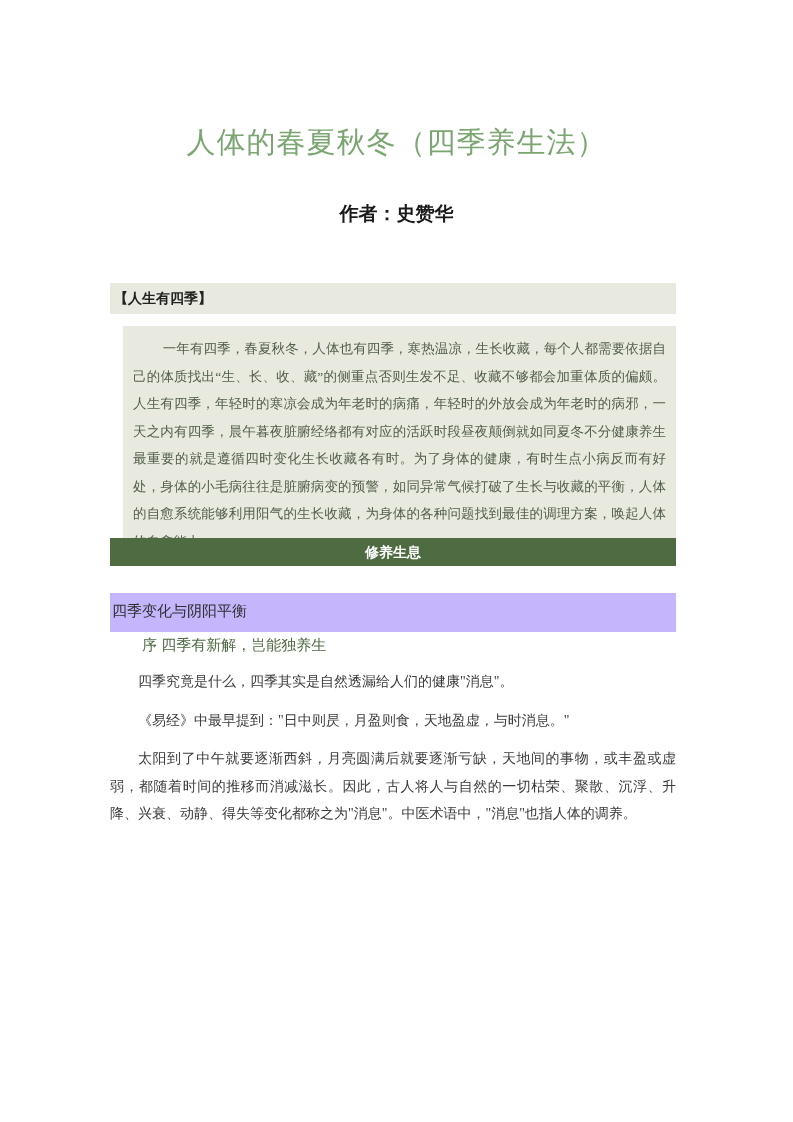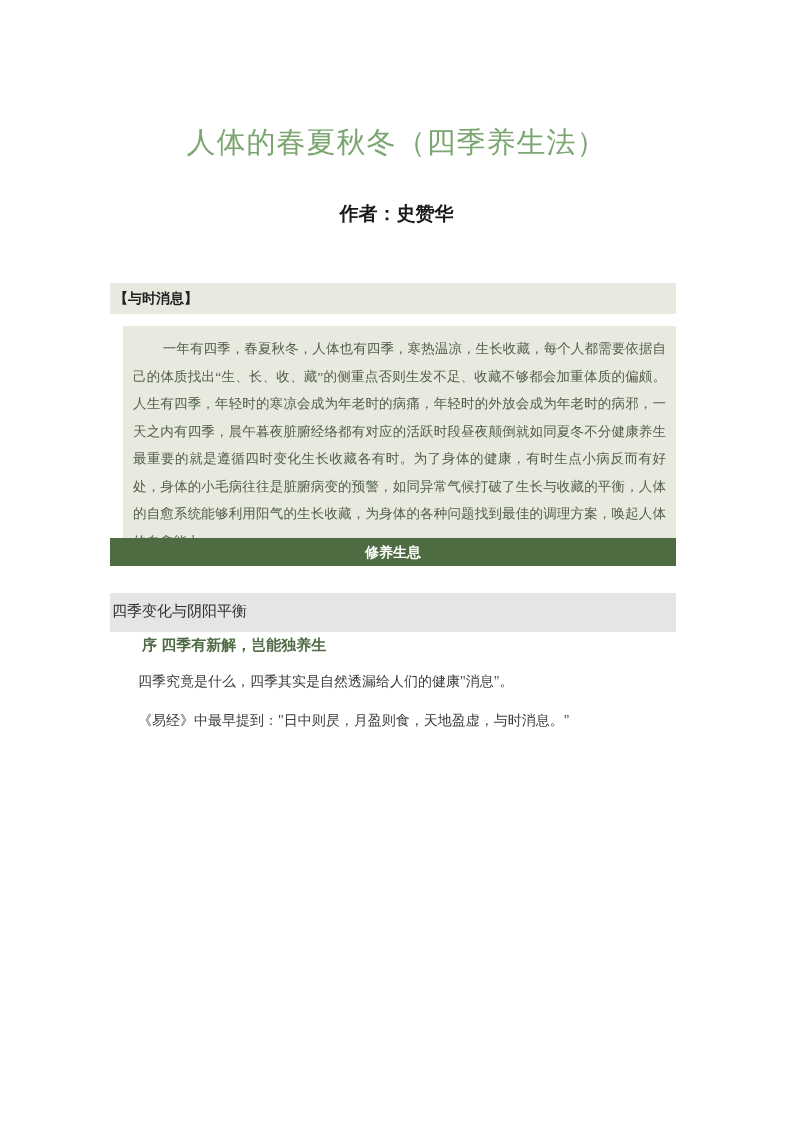--- a/index.html
+++ b/index.html
@@ -80,32 +80,32 @@
     text-align: center;
     line-height: 28px;
     font-family: "Liberation Sans", "DejaVu Sans", sans-serif;
   }
   .chapter-bar {
     position: absolute;
     top: 593px;
     left: 110px;
     width: 566px;
     box-sizing: border-box;
-    background: #e5e5e5;
+    background: #c4b5fd;
     padding: 9px 2px 11px 2px;
     font-size: 15px;
     color: #2f2f2f;
     font-family: "Liberation Serif", "DejaVu Serif", serif;
   }
   .section-heading {
     position: absolute;
     top: 636px;
     left: 142px;
     font-size: 15px;
-    font-weight: bold;
+    font-weight: normal;
     color: #4f6b44;
     font-family: "Liberation Sans", "DejaVu Sans", sans-serif;
   }
   .paragraphs {
     position: absolute;
     top: 668px;
     left: 110px;
     width: 566px;
   }
   .paragraphs p {
@@ -120,28 +120,29 @@
 </style>
 </head>
 <body>
 
 <div class="page">
 
   <h1 class="book-title">人体的春夏秋冬（四季养生法）</h1>
 
   <div class="book-author">作者：史赞华</div>
 
-  <div class="intro-header">【与时消息】</div>
+  <div class="intro-header">【人生有四季】</div>
 
   <div class="intro-block">一年有四季，春夏秋冬，人体也有四季，寒热温凉，生长收藏，每个人都需要依据自己的体质找出“生、长、收、藏”的侧重点否则生发不足、收藏不够都会加重体质的偏颇。人生有四季，年轻时的寒凉会成为年老时的病痛，年轻时的外放会成为年老时的病邪，一天之内有四季，晨午暮夜脏腑经络都有对应的活跃时段昼夜颠倒就如同夏冬不分健康养生最重要的就是遵循四时变化生长收藏各有时。为了身体的健康，有时生点小病反而有好处，身体的小毛病往往是脏腑病变的预警，如同异常气候打破了生长与收藏的平衡，人体的自愈系统能够利用阳气的生长收藏，为身体的各种问题找到最佳的调理方案，唤起人体的自愈能力。</div>
 
   <div class="part-banner">修养生息</div>
 
   <div class="chapter-bar">四季变化与阴阳平衡</div>
 
   <div class="section-heading">序 四季有新解，岂能独养生</div>
 
   <div class="paragraphs">
     <p>四季究竟是什么，四季其实是自然透漏给人们的健康"消息"。</p>
     <p>《易经》中最早提到："日中则昃，月盈则食，天地盈虚，与时消息。"</p>
+    <p>太阳到了中午就要逐渐西斜，月亮圆满后就要逐渐亏缺，天地间的事物，或丰盈或虚弱，都随着时间的推移而消减滋长。因此，古人将人与自然的一切枯荣、聚散、沉浮、升降、兴衰、动静、得失等变化都称之为"消息"。中医术语中，"消息"也指人体的调养。</p>
   </div>
 
 </div>
 
 </body></html>

